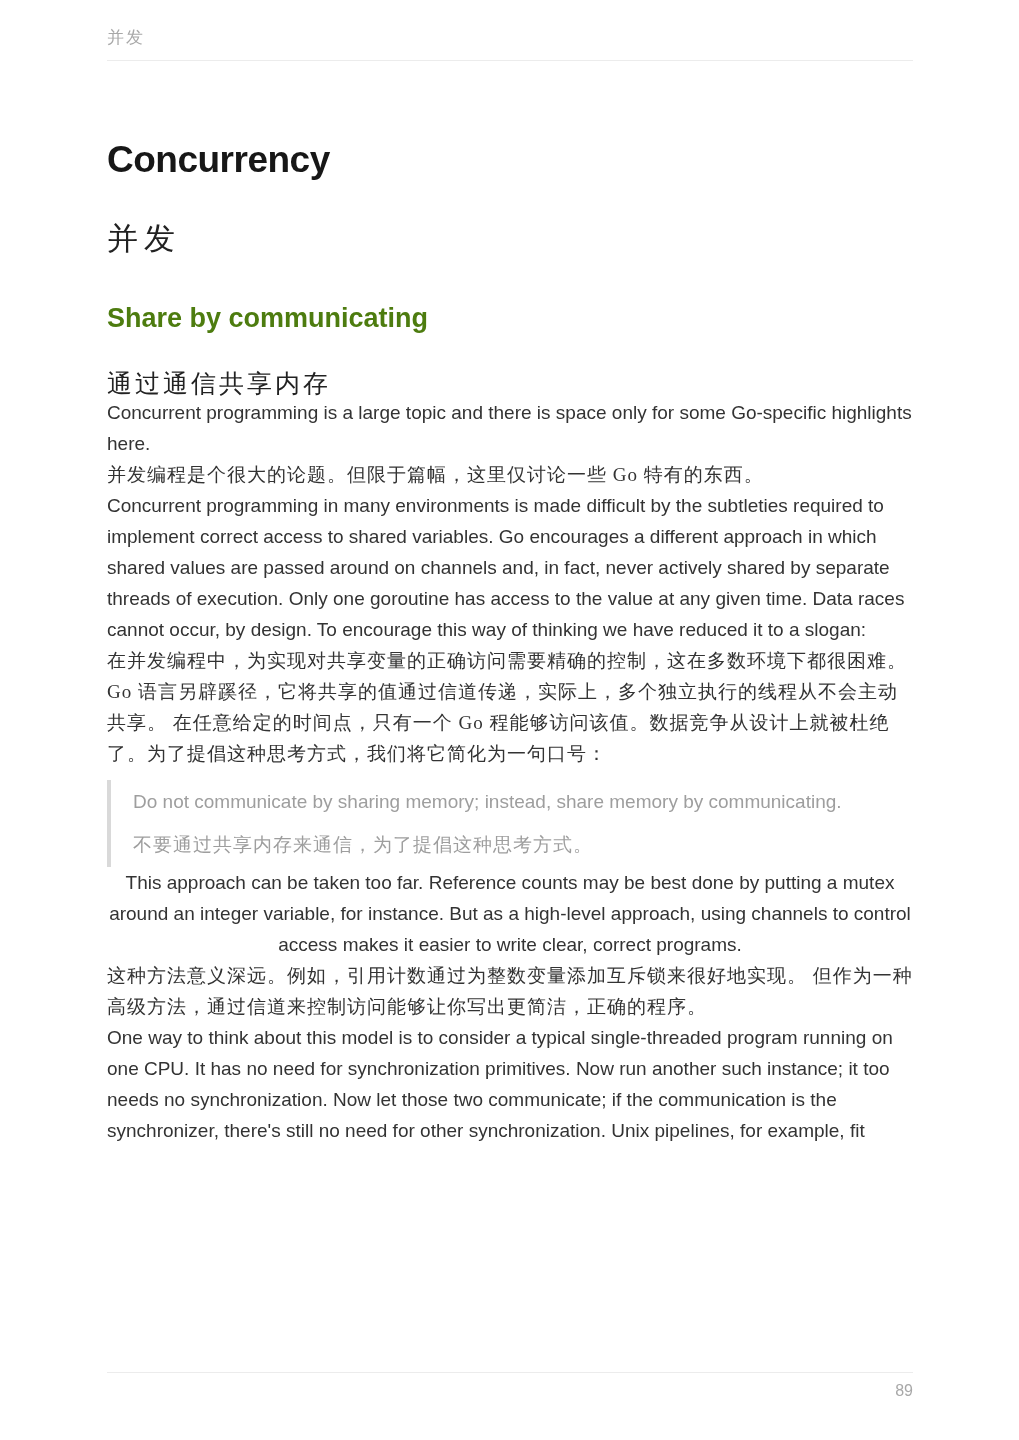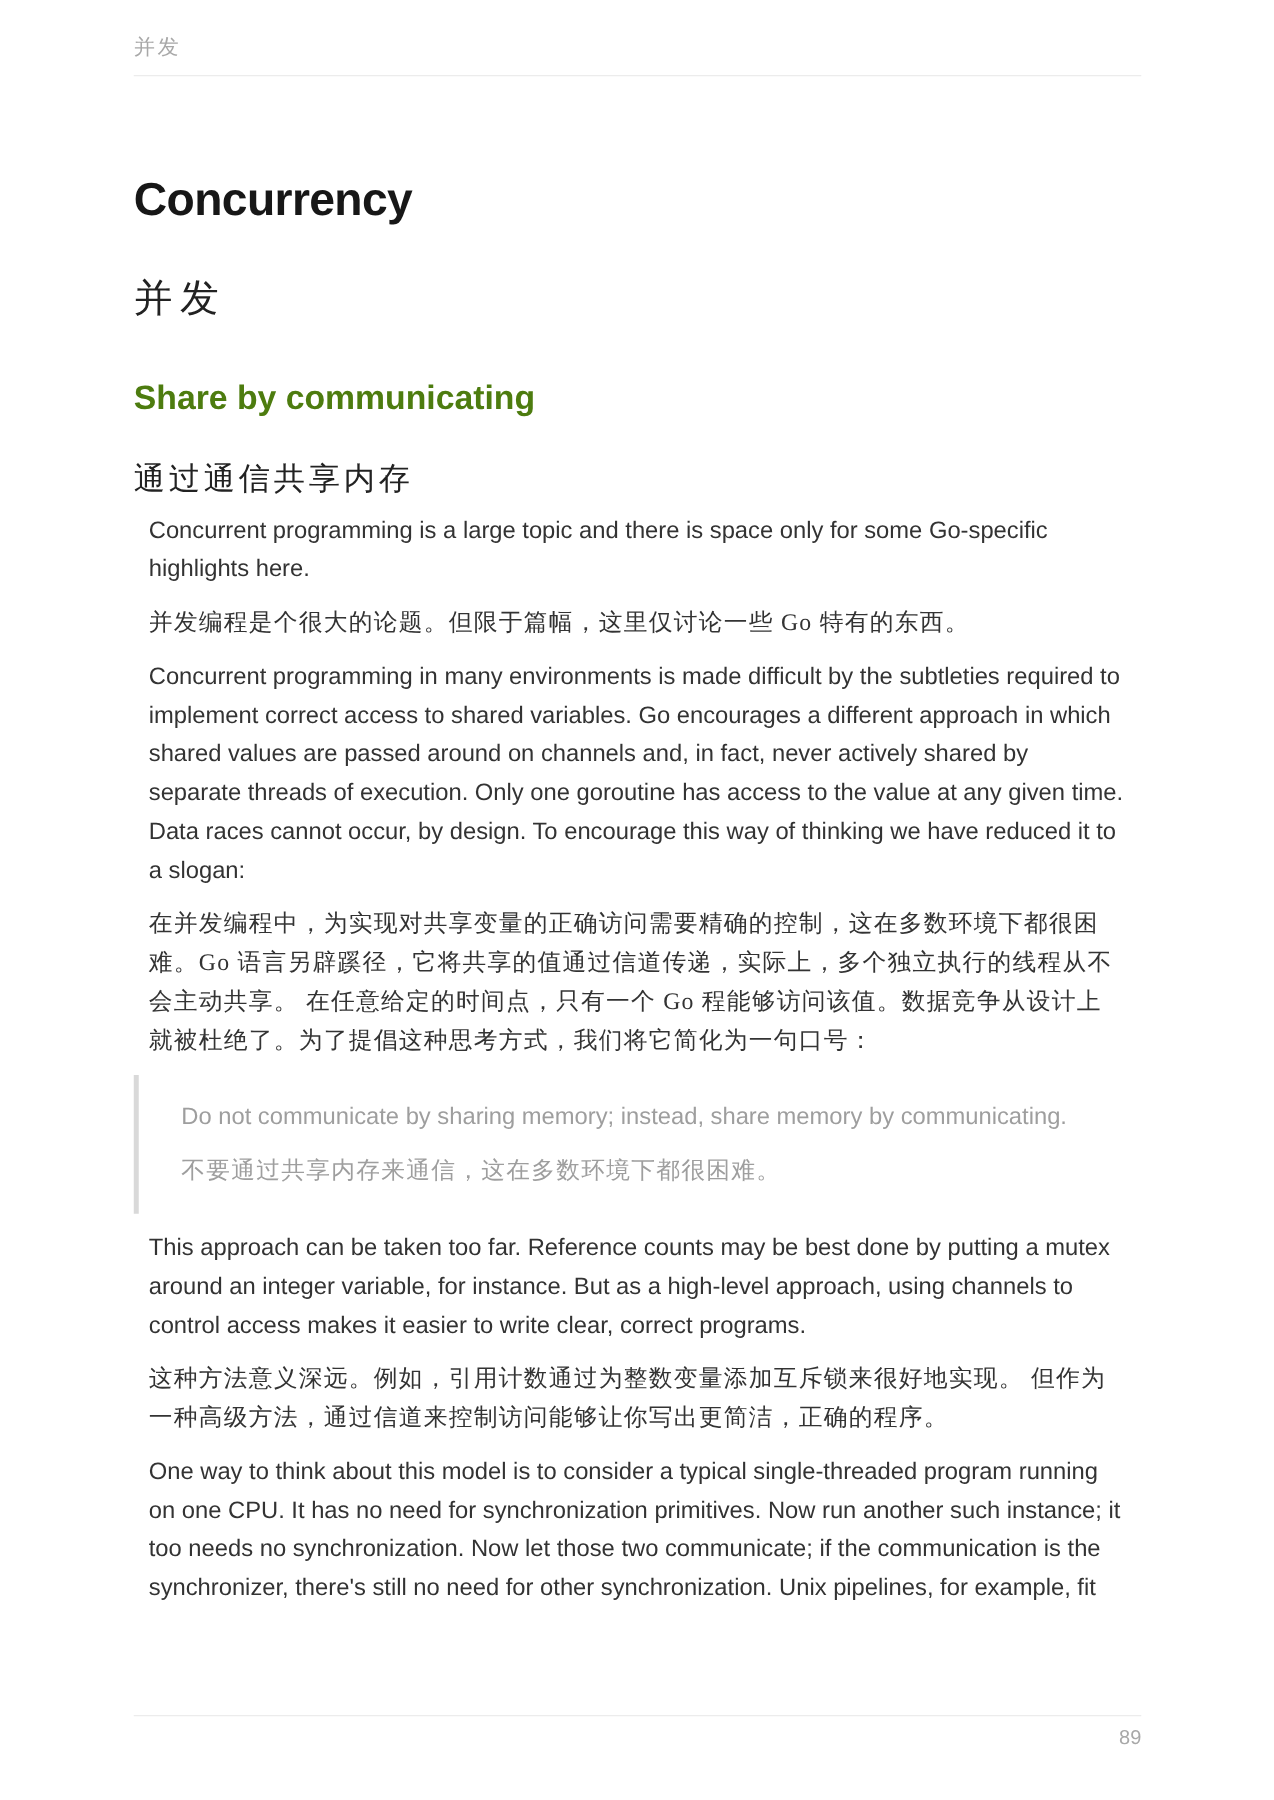--- a/index.html
+++ b/index.html
@@ -66,35 +66,35 @@
   .section-heading-zh {
     margin: 38px 0 0 0;
     font-family: "Liberation Serif", serif;
     font-size: 25px;
     line-height: 27px;
     color: #222222;
     letter-spacing: 3px;
   }
 
   p.body-p {
-    margin: 12px;
+    margin: 0;
     font-size: 19px;
     line-height: 31px;
     color: #333333;
   }
   p.zh {
     font-family: "Liberation Serif", serif;
     font-size: 19px;
     letter-spacing: 1px;
   }
   .mt-p1 { margin-top: 35px; }
   .mt-p2 { margin-top: 13px; }
   .mt-p3 { margin-top: 19px; }
   .mt-p4 { margin-top: 12px; }
-  .mt-p5 { margin-top: 16px; }
+  .mt-p5 { margin-top: 16px; text-align: center; }
   .mt-p6 { margin-top: 12px; }
   .mt-p7 { margin-top: 18px; }
 
   blockquote.quote {
     margin: 11px 0 0 0;
     padding: 6px 20px 7px 22px;
     border-left: 4px solid #d9d9d9;
     color: #9e9e9e;
   }
   blockquote.quote p { color: #9e9e9e; }
@@ -137,21 +137,21 @@
     <p class="body-p mt-p1">Concurrent programming is a large topic and there is space only for some Go-specific highlights here.</p>
 
     <p class="body-p zh mt-p2">并发编程是个很大的论题。但限于篇幅，这里仅讨论一些 Go 特有的东西。</p>
 
     <p class="body-p mt-p3">Concurrent programming in many environments is made difficult by the subtleties required to implement correct access to shared variables. Go encourages a different approach in which shared values are passed around on channels and, in fact, never actively shared by separate threads of execution. Only one goroutine has access to the value at any given time. Data races cannot occur, by design. To encourage this way of thinking we have reduced it to a slogan:</p>
 
     <p class="body-p zh mt-p4">在并发编程中，为实现对共享变量的正确访问需要精确的控制，这在多数环境下都很困难。Go 语言另辟蹊径，它将共享的值通过信道传递，实际上，多个独立执行的线程从不会主动共享。 在任意给定的时间点，只有一个 Go 程能够访问该值。数据竞争从设计上就被杜绝了。为了提倡这种思考方式，我们将它简化为一句口号：</p>
 
     <blockquote class="quote">
       <p class="body-p">Do not communicate by sharing memory; instead, share memory by communicating.</p>
-      <p class="body-p zh">不要通过共享内存来通信，这在多数环境下都很困难。</p>
+      <p class="body-p zh">不要通过共享内存来通信，为了提倡这种思考方式。</p>
     </blockquote>
 
     <p class="body-p mt-p5">This approach can be taken too far. Reference counts may be best done by putting a mutex around an integer variable, for instance. But as a high-level approach, using channels to control access makes it easier to write clear, correct programs.</p>
 
     <p class="body-p zh mt-p6">这种方法意义深远。例如，引用计数通过为整数变量添加互斥锁来很好地实现。 但作为一种高级方法，通过信道来控制访问能够让你写出更简洁，正确的程序。</p>
 
     <p class="body-p mt-p7">One way to think about this model is to consider a typical single-threaded program running on one CPU. It has no need for synchronization primitives. Now run another such instance; it too needs no synchronization. Now let those two communicate; if the communication is the synchronizer, there's still no need for other synchronization. Unix pipelines, for example, fit</p>
 
   </div>
 

